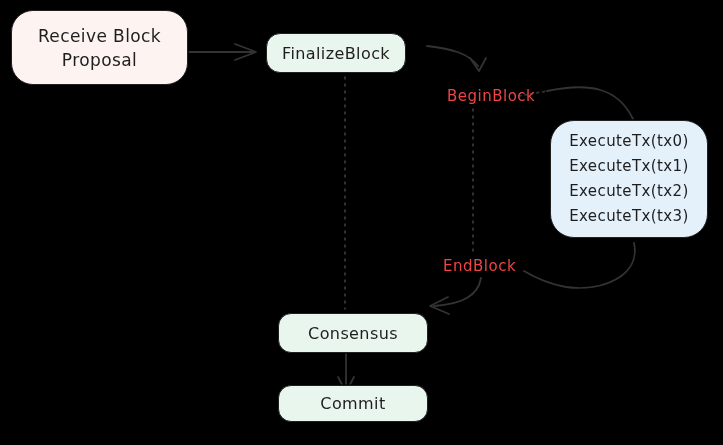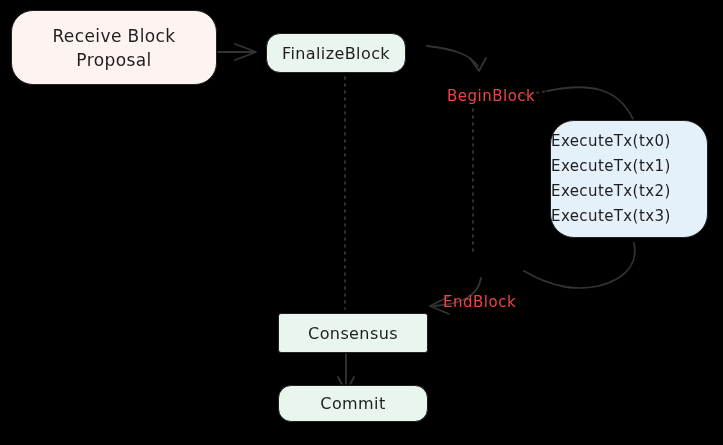--- a/index.html
+++ b/index.html
@@ -18,54 +18,54 @@
     position:absolute;
     box-sizing:border-box;
     border:1.6px solid #202020;
     display:flex;flex-direction:column;align-items:center;justify-content:center;
     color:#1e1e1e;
     letter-spacing:.4px;
     text-align:center;
     box-shadow:0 0 0 1px rgba(0,0,0,.6);
   }
   .node-receive{
-    left:11px;top:10px;width:206px;height:75px;
+    left:11px;top:10px;width:177px;height:75px;
     background:#fdf3f1;border-radius:22px;
     font-size:17px;line-height:24px;
   }
   .node-finalize{
     left:266px;top:33px;width:140px;height:40px;
     background:#e9f6ed;border-radius:14px;
     font-size:16px;
   }
   .node-execute{
     left:550px;top:120px;width:158px;height:118px;
     background:#e4f0fa;border-radius:24px;
     font-size:15px;line-height:25px;
-    align-items:flex-start;
+    align-items:center;
   }
   .node-consensus{
     left:278px;top:313px;width:150px;height:40px;
-    background:#e9f6ed;border-radius:3px;
+    background:#e9f6ed;border-radius:13px;
     font-size:16px;
   }
   .node-commit{
     left:278px;top:385px;width:150px;height:37px;
     background:#e9f6ed;border-radius:13px;
     font-size:16px;
   }
   .edge-label{
     position:absolute;
     color:#ef4444;
     font-size:15px;
     letter-spacing:.5px;
     white-space:nowrap;
   }
   .edge-label-begin{left:447px;top:87px;}
-  .edge-label-end{left:443px;top:257px;margin-top:36px;}
+  .edge-label-end{left:443px;top:257px;}
 </style>
 </head>
 <body>
 
 <div class="stage">
 
   <svg class="connectors" viewBox="0 0 723 445">
 
     <path d="M189 52 L253 52"></path>
     <path d="M235 44 L256 52 L235 60"></path>

